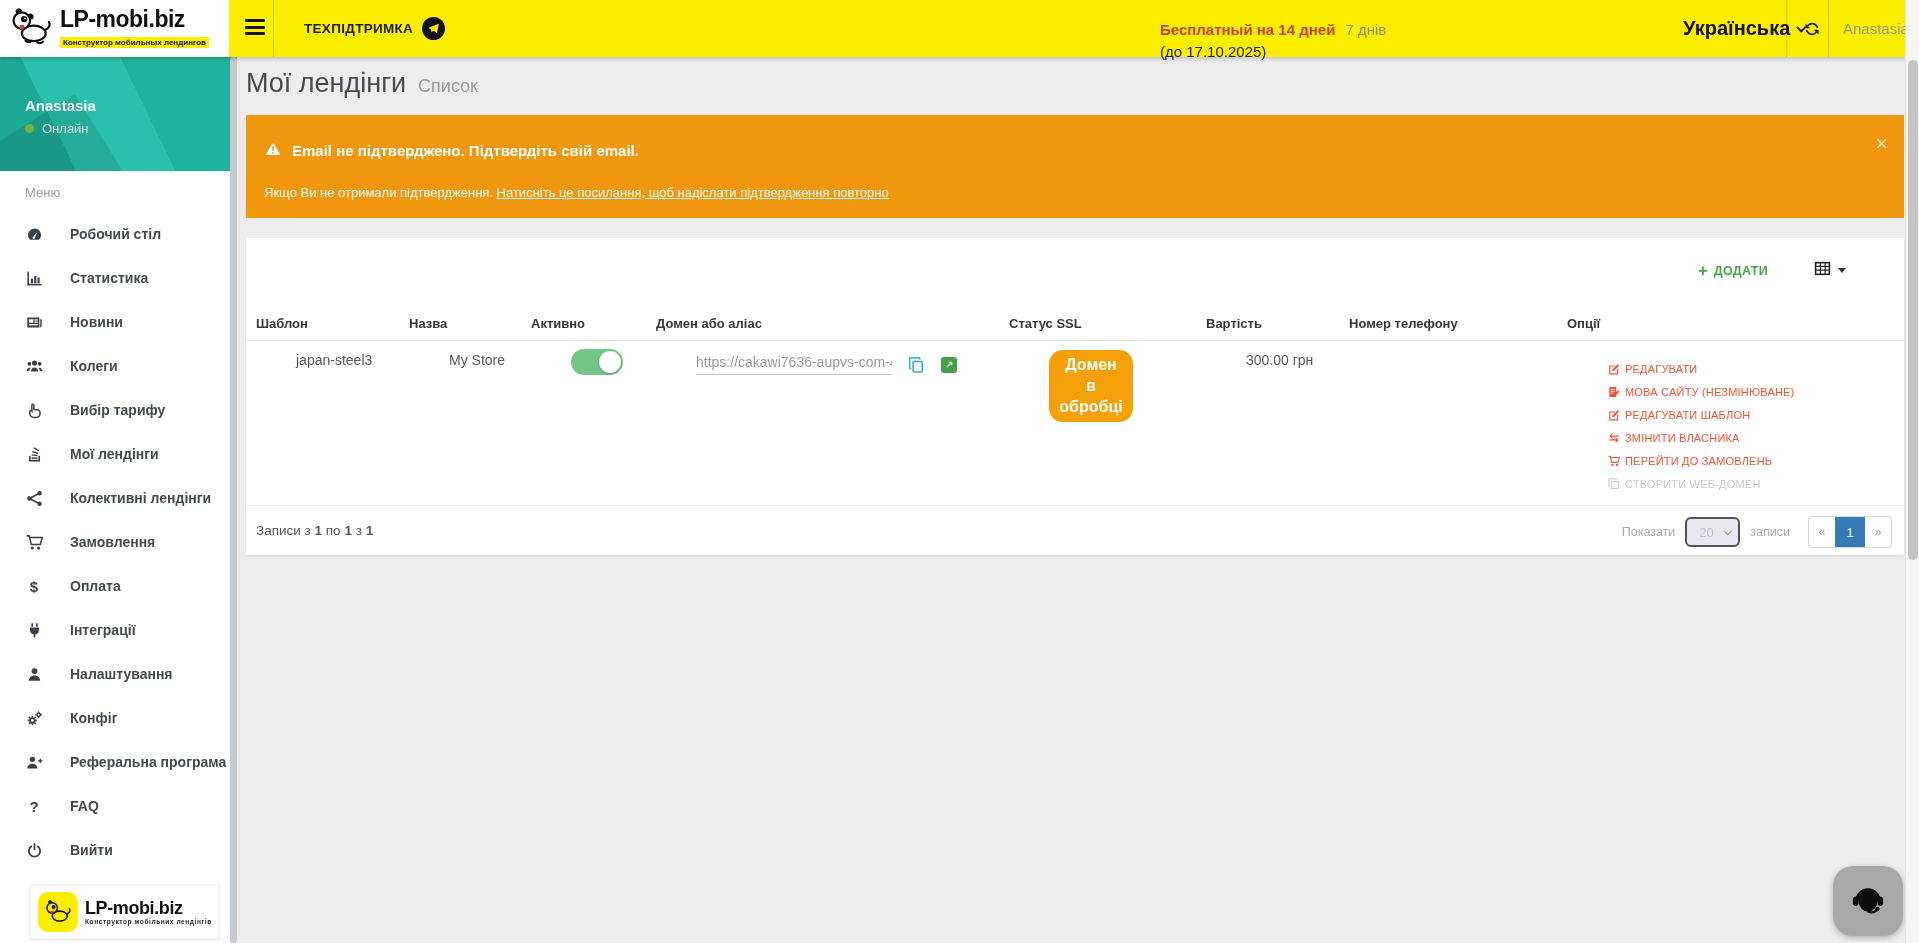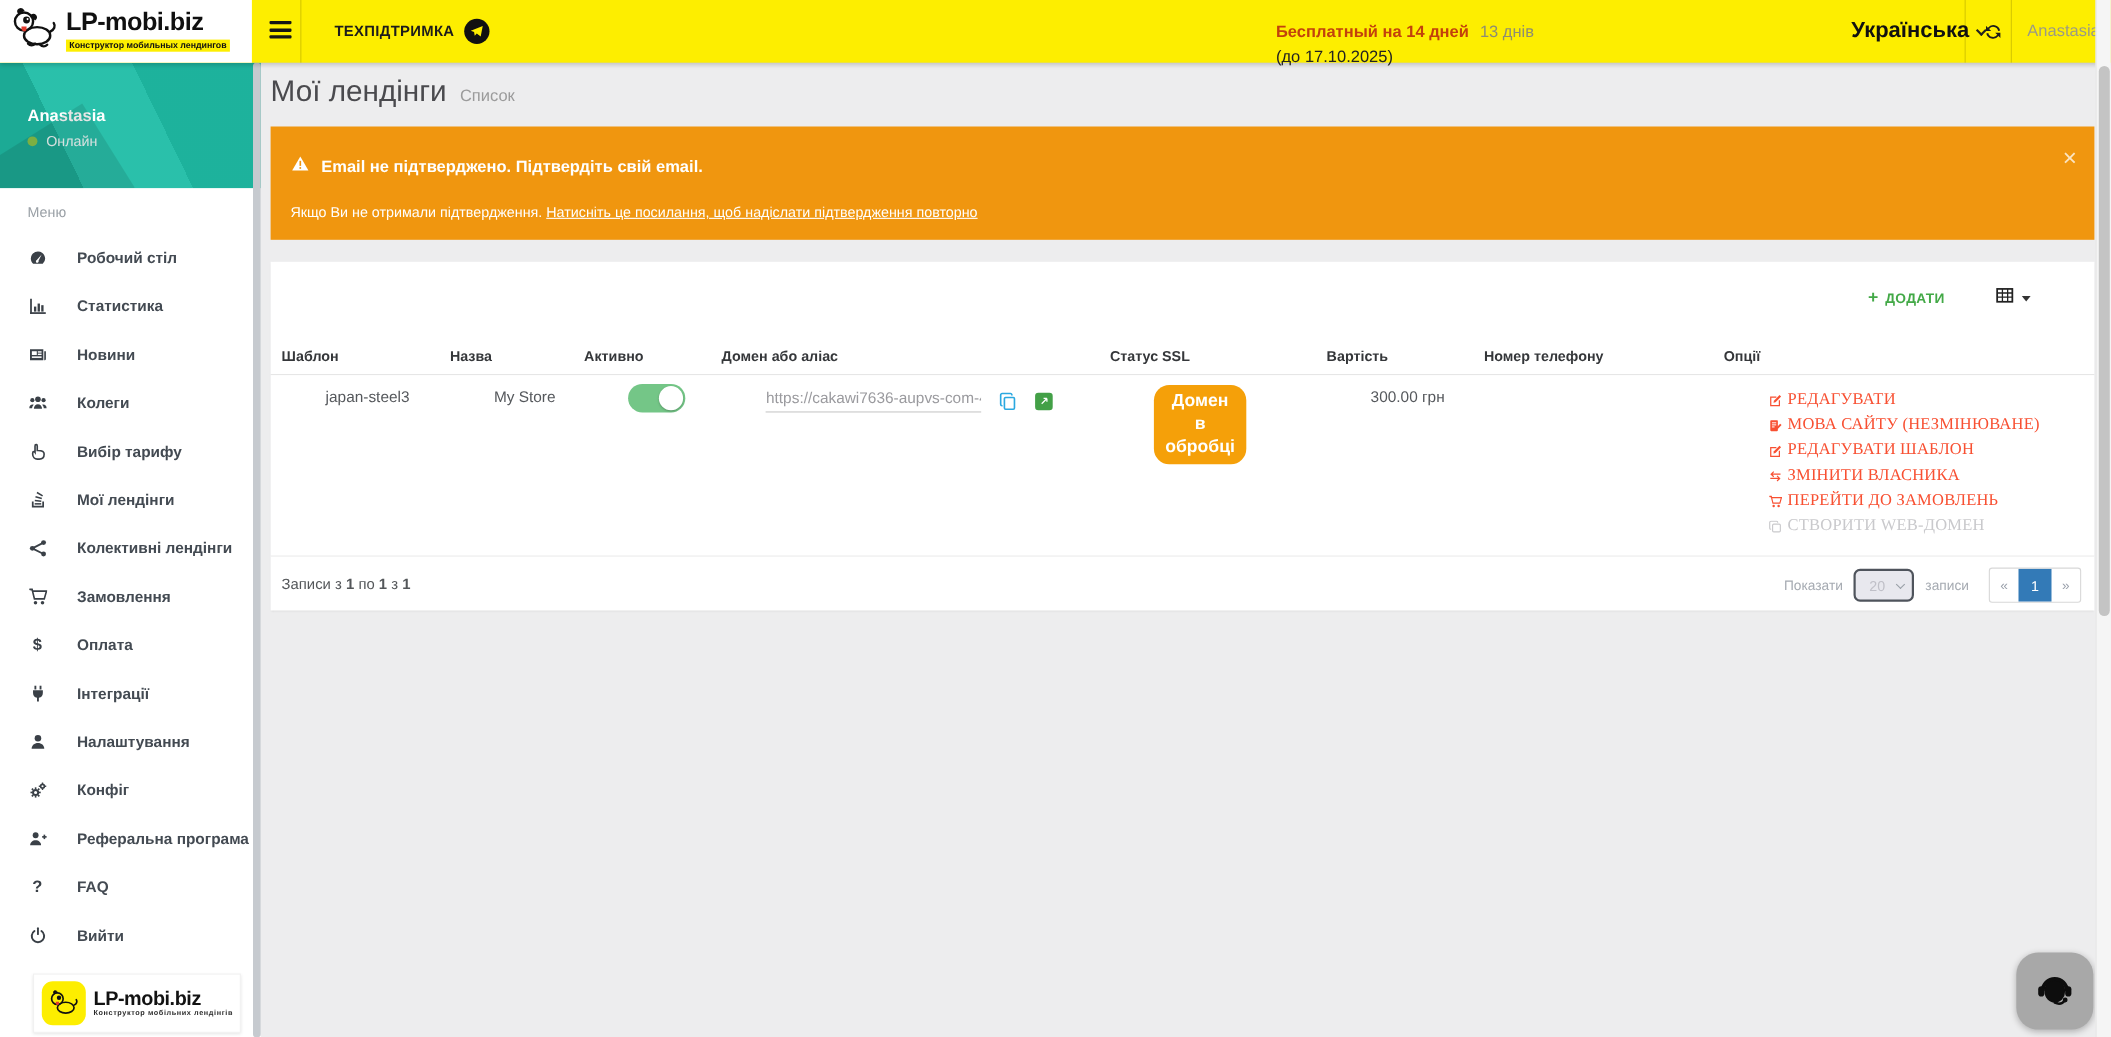--- a/index.html
+++ b/index.html
@@ -45,21 +45,21 @@
   .menu-item .mi-label { font-size:14px; font-weight:700; color:#434a52; white-space:nowrap; }
   .glyph-ic { font-size:15px; font-weight:700; color:#3a4047; }
   .side-brand { position:absolute; left:30px; top:828px; width:189px; height:54px; background:#fff; border:1px solid #f1f1f1; box-shadow:0 1px 3px rgba(0,0,0,.10); display:flex; align-items:center; gap:7px; padding-left:7px; }
   .side-brand-sq { width:40px; height:40px; border-radius:10px; background:#fdee00; display:flex; align-items:center; justify-content:center; }
   .sb-title { font-size:18px; font-weight:800; color:#121212; letter-spacing:-.4px; line-height:1.1; }
   .sb-sub { font-size:6.6px; font-weight:700; color:#2a2a2a; letter-spacing:.55px; white-space:nowrap; }
 
   
   .page-head { position:absolute; left:246px; top:68px; display:flex; align-items:baseline; gap:12px; z-index:5; }
   .page-title { font-size:27px; color:#4a4a4e; font-weight:400; }
-  .page-sub { font-size:15px; color:#9b9b9b; }
+  .page-sub { font-size:18px; color:#9b9b9b; }
 
   
   .alert { position:absolute; left:246px; top:115px; width:1658px; height:103px; background:#f0960f; color:#fff; z-index:5; }
   .alert-line1 { position:absolute; left:18px; top:26px; display:flex; align-items:center; gap:10px; font-size:15px; font-weight:700; }
   .alert-line2 { position:absolute; left:18px; top:70px; font-size:13px; }
   .alert-line2 a { color:#fff; text-decoration:underline; cursor:pointer; }
   .alert-close { position:absolute; right:16px; top:18px; font-size:22px; color:rgba(255,255,255,.75); cursor:pointer; line-height:1; }
 
   
   .card { position:absolute; left:246px; top:238px; width:1658px; height:317px; background:#fff; box-shadow:0 1px 2px rgba(0,0,0,.09); z-index:5; }
@@ -75,21 +75,21 @@
   .tbody .td { padding:16px 0 0 10px; font-size:14px; color:#55585c; }
   .td-template { color:#7e7e84; }
   .toggle { width:52px; height:26px; border-radius:13px; background:#74c687; position:relative; cursor:pointer; margin-top:-3px; }
   .toggle .knob { position:absolute; right:2px; top:2px; width:22px; height:22px; border-radius:50%; background:#fff; box-shadow:0 1px 2px rgba(0,0,0,.25); }
   .domain-wrap { display:flex; align-items:center; gap:16px; margin-top:2px; }
   .domain-input { width:196px; border:none; outline:none; background:transparent; border-bottom:1px solid #c8c8c8; color:#9a9a9e; font-size:14px; font-family:"Liberation Sans",sans-serif; padding-bottom:4px; }
   .icon-btn { cursor:pointer; display:inline-flex; }
   .ext-btn { width:16px; height:16px; border-radius:3px; background:#43a047; display:inline-flex; align-items:center; justify-content:center; cursor:pointer; }
   .ssl-badge { display:inline-block; background:#f5a009; color:#fff; font-size:16px; font-weight:700; text-align:center; border-radius:14px; padding:5px 10px; width:84px; line-height:1.3; margin-top:-2px; }
   .options { margin-top:0; }
-  .opt { display:flex; align-items:center; gap:5px; height:23px; font-size:15px; font-weight:400; color:#f85032; letter-spacing:.2px; cursor:pointer; white-space:nowrap;font-family:Liberation Serif, serif; }
+  .opt { display:flex; align-items:flex-end; gap:5px; height:23px; font-size:11px; font-weight:400; color:#f85032; letter-spacing:.2px; cursor:pointer; white-space:nowrap; }
   .opt .o-ic { width:13px; height:13px; display:inline-flex; align-items:center; justify-content:center; color:#f85032; font-size:12px; }
   .opt.disabled { color:#c9c9cc; cursor:default; }
   .opt.disabled .o-ic { color:#c9c9cc; }
 
   .card-footer { position:absolute; left:0; right:0; top:267px; height:50px; border-top:1px solid #ececec; }
   .records { position:absolute; left:10px; top:17px; font-size:13.5px; color:#54575a; }
   .records b { font-weight:700; }
   .foot-right { position:absolute; right:12px; top:10px; display:flex; align-items:center; gap:10px; }
   .show-label, .records-label { font-size:12.5px; color:#a6abb2; }
   .page-size { width:55px; height:30px; border:2px solid #4f545c; border-radius:6px; background:#e8e8ee; display:flex; align-items:center; justify-content:space-between; padding:0 8px 0 12px; cursor:default; }
@@ -139,21 +139,21 @@
     <span class="support-label">ТЕХПІДТРИМКА</span>
     <span class="tg-circle">
       <svg width="13" height="13" viewBox="0 0 16 16">
           <path d="M1.2 7.4 14.6 2.1l-2.3 11.8-4.4-3.4-2.3 2.3-.7-4.2z" fill="#fdee00"></path>
         </svg>
     </span>
   </div>
   <div class="trial">
     <div class="trial-row1">
       <span class="trial-bold">Бесплатный на 14 дней</span>
-      <span class="trial-days">13 днів</span>
+      <span class="trial-days">7 днів</span>
     </div>
     <div class="trial-until">(до 17.10.2025)</div>
   </div>
   <div class="lang">
     <span class="lang-label">Українська</span>
     <span class="chev"></span>
   </div>
   <div class="tb-divider" style="left:1786px"></div>
   <div class="refresh">
     <svg width="18" height="18" viewBox="0 0 16 16" fill="#1c1c1c">

